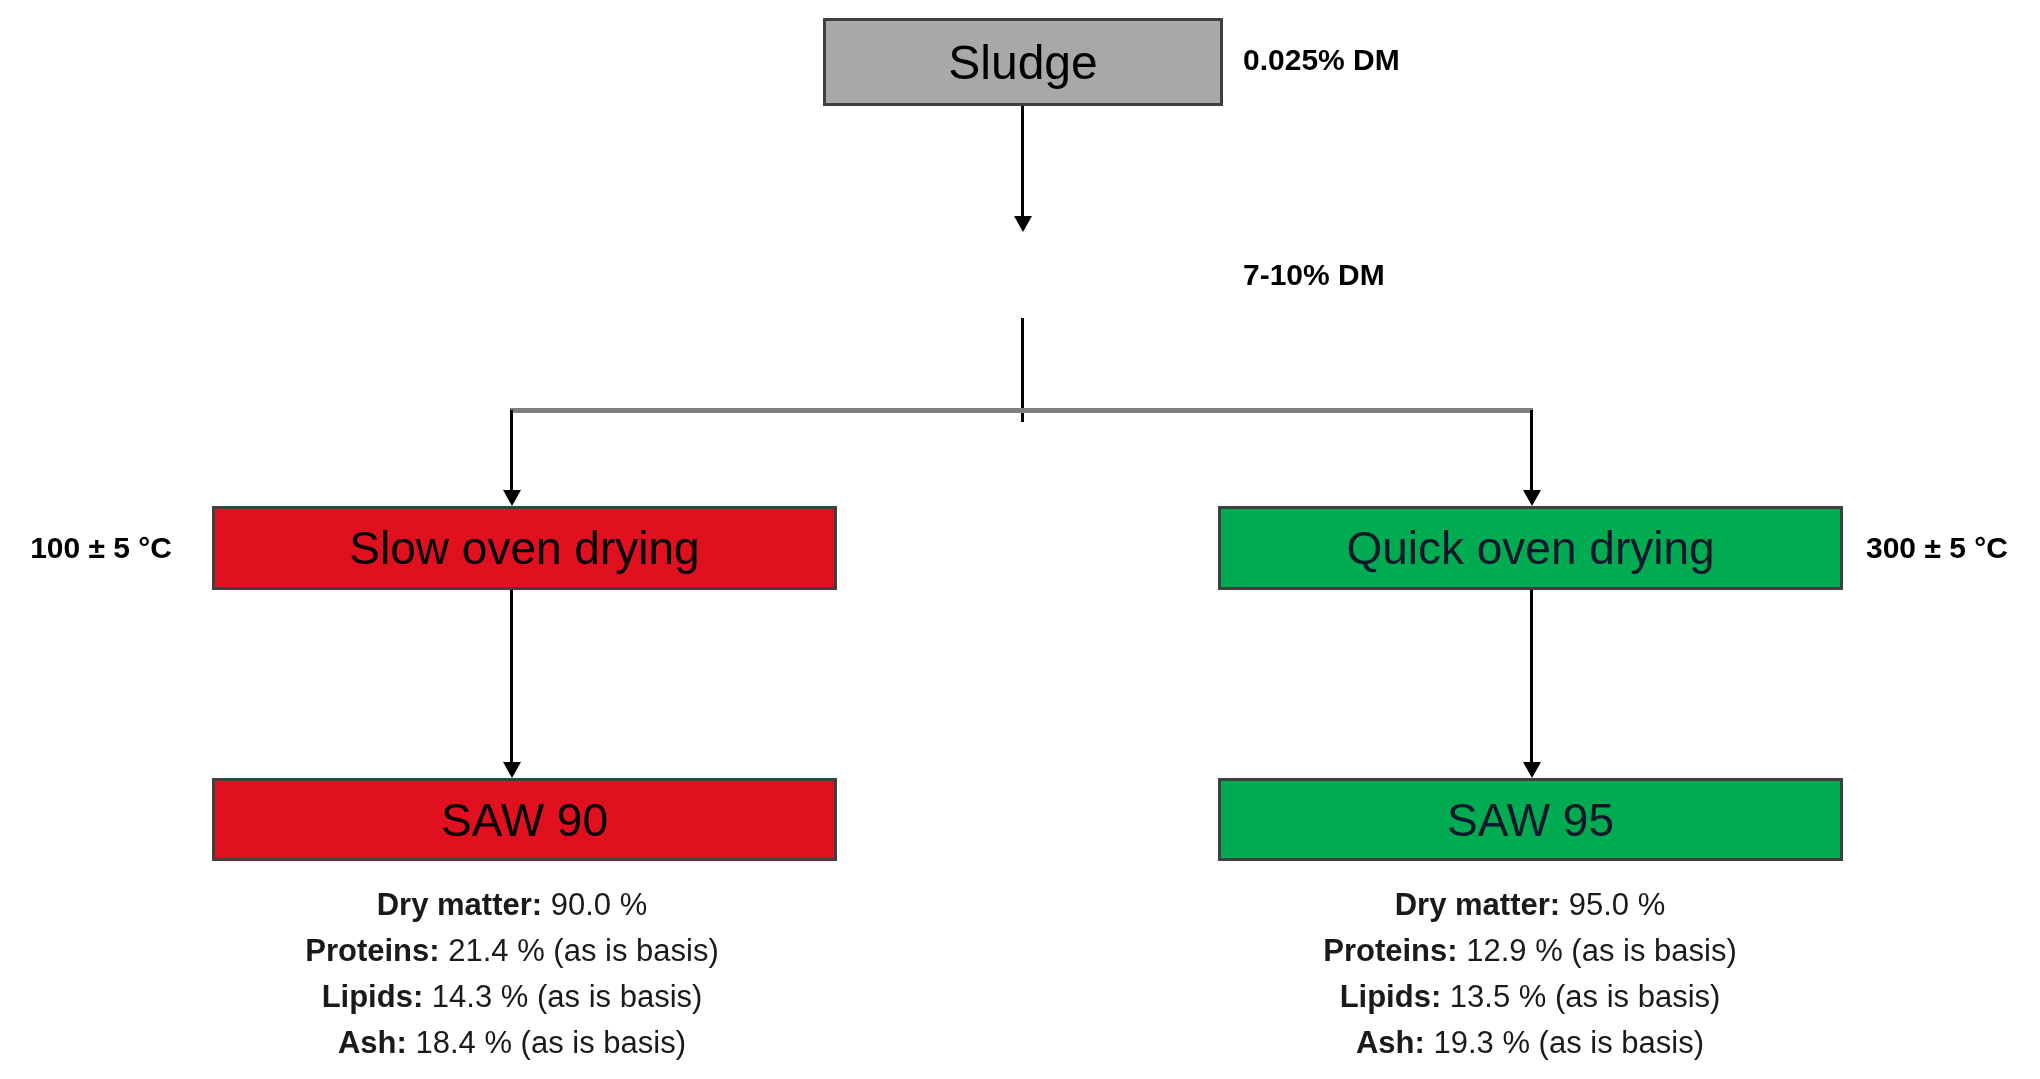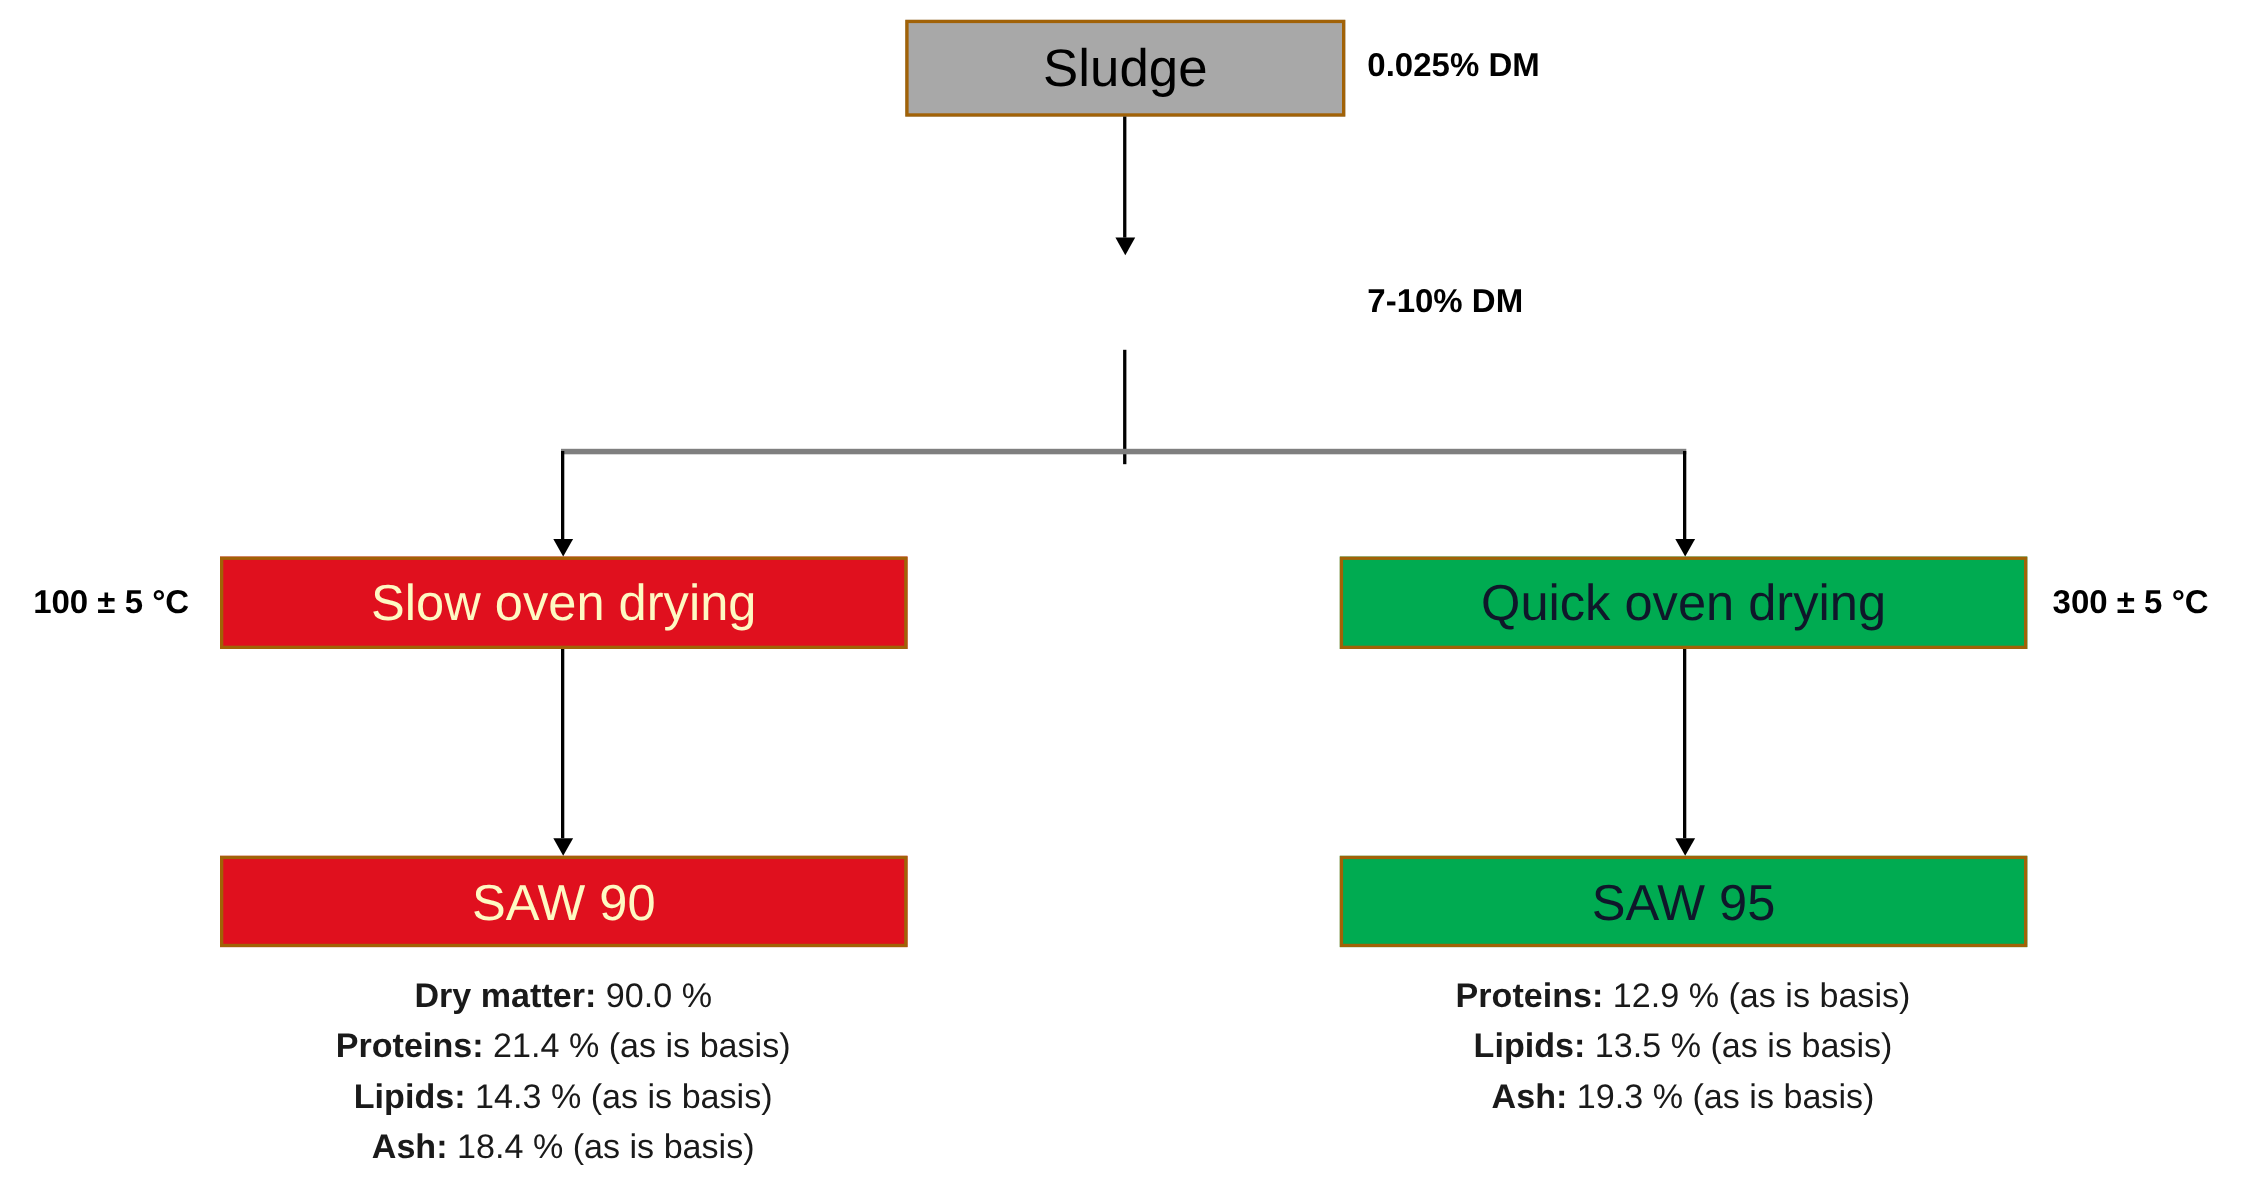--- a/index.html
+++ b/index.html
@@ -14,27 +14,27 @@
     height: 1079px;
     background: #ffffff;
     overflow: hidden;
   }
   
   .node {
     position: absolute;
     display: flex;
     align-items: center;
     justify-content: center;
-    border: 3px solid #a16207;
+    border: 3px solid #404040;
     box-sizing: border-box;
     text-align: right;
     white-space: nowrap;
   }
   .node.gray  { background: var(--box-gray);  color: #000; font-size: 48px; }
-  .node.red   { background: var(--box-red);   color: #fef9c3; font-size: 46px; }
+  .node.red   { background: var(--box-red);   color: #000000; font-size: 46px; margin-left: 12px; }
   .node.green { background: var(--box-green); color: #0f172a; font-size: 46px; }
 
   #box-sludge     { left: 823px;  top: 18px;  width: 400px; height: 88px; }
   #box-dewatering { left: 823px;  top: 232px; width: 400px; height: 86px; }
   #box-slow       { left: 200px;  top: 506px; width: 625px; height: 84px; }
   #box-quick      { left: 1218px; top: 506px; width: 625px; height: 84px; }
   #box-saw90      { left: 200px;  top: 778px; width: 625px; height: 83px; }
   #box-saw95      { left: 1218px; top: 778px; width: 625px; height: 83px; }
 
   
@@ -145,20 +145,24 @@
       <span>14.3 % (as is basis)</span>
     </div>
     <div>
       <span class="comp-label">Ash:</span>
       <span>18.4 % (as is basis)</span>
     </div>
   </div>
 
   <div class="composition" id="comp-saw95">
     <div>
+      <span class="comp-label">Dry matter:</span>
+      <span>95.0 %</span>
+    </div>
+    <div>
       <span class="comp-label">Proteins:</span>
       <span>12.9 % (as is basis)</span>
     </div>
     <div>
       <span class="comp-label">Lipids:</span>
       <span>13.5 % (as is basis)</span>
     </div>
     <div>
       <span class="comp-label">Ash:</span>
       <span>19.3 % (as is basis)</span>

